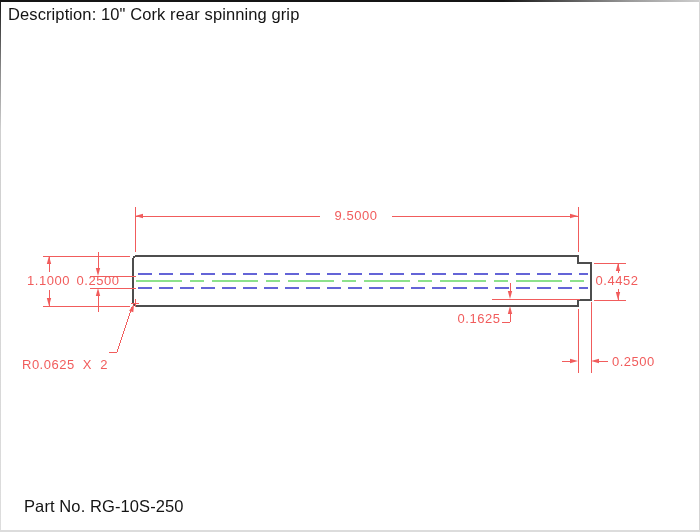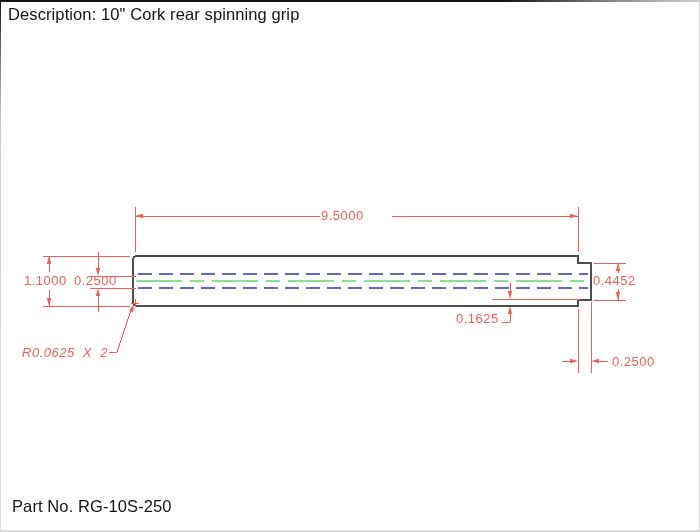--- a/index.html
+++ b/index.html
@@ -22,42 +22,42 @@
   .edge-left{position:absolute;left:0;top:0;width:1px;height:532px;
     background:linear-gradient(#151515 0,#8a8a8a 70px,#cfcfcf 130px,#dddddd 100%);}
   .edge-right{position:absolute;right:0;top:0;width:1px;height:532px;background:#d5d5d5;}
   .edge-bottom{position:absolute;left:0;bottom:0;width:700px;height:2px;background:#dcdcdc;}
 
   .title{
     position:absolute;left:8px;top:5px;
     font-size:16.5px;color:var(--ink);letter-spacing:0.1px;
   }
   .partno{
-    position:absolute;left:12px;top:497px;
+    position:absolute;left:24px;top:497px;
     font-size:16.5px;color:var(--ink);letter-spacing:0.1px;
   }
   svg{position:absolute;left:0;top:0;}
   svg line, svg path.outline{shape-rendering:crispEdges;}
 
   .dim{
     position:absolute;
     color:var(--red);
     font-size:13px;
     line-height:14px;
     letter-spacing:0.5px;
     white-space:pre;
   }
-  .dim.c{}
+  .dim.c{text-align:center;}
   .lbl-overall   {left:321px;top:209px;width:70px;}
   .lbl-body-dia  {left:24px; top:274px;width:49px;}
   .lbl-bore      {left:74px; top:274px;width:48px;}
   .lbl-tenon-dia {left:593px;top:274px;width:48px;}
   .lbl-step      {left:456px;top:312px;width:46px;}
   .lbl-tenon-len {left:612px;top:355px;width:60px;}
-  .lbl-radius    {left:22px; top:346px;font-style:italic;}
+  .lbl-radius    {left:22px; top:358px;}
 </style>
 </head>
 <body>
 
 <div class="page">
 
   <div class="edge-top"></div>
   <div class="edge-left"></div>
   <div class="edge-right"></div>
   <div class="edge-bottom"></div>

